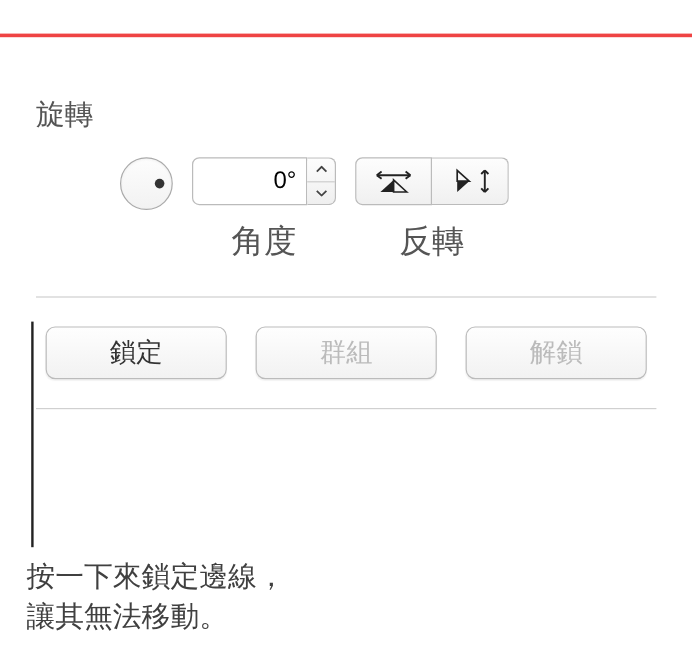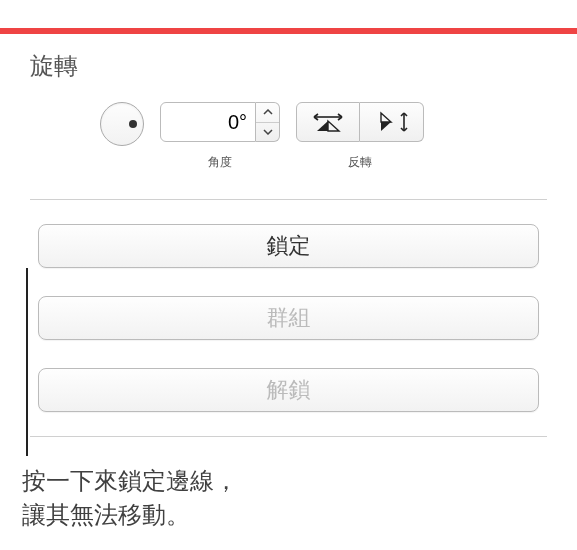--- a/index.html
+++ b/index.html
@@ -9,22 +9,22 @@
     }
     body {
       font-family: -apple-system, BlinkMacSystemFont, "Helvetica Neue", sans-serif;
       background: #ffffff;
       width: 577px;
       height: 550px;
       position: relative;
       color: #333;
     }
     .panel {
-      padding: 4px 30px 20px 30px;
-      border-top: 6px solid #ef4444;
+      padding: 36px 30px 20px 30px;
+      border-top: 3px solid #ef4444;
       margin-top: 28px;
     }
     .section-title {
       font-size: 24px;
       font-weight: 500;
       color: #555;
       margin-bottom: 20px;
       margin-top: 12px;
     }
     .rotate-row {
@@ -90,21 +90,21 @@
       align-items: center;
       justify-content: center;
       font-size: 10px;
       color: #444;
       cursor: pointer;
     }
     .stepper-btn:first-child {
       border-bottom: 1px solid #ccc;
     }
     .sublabel {
-      font-size: 12px;
+      font-size: 27px;
       color: #555;
       margin-top: 6px;
     }
     .flip-group {
       display: flex;
       gap: 0;
     }
     .flip-btn {
       width: 64px;
       height: 40px;
@@ -122,21 +122,21 @@
       border-radius: 0 6px 6px 0;
       border-left: none;
     }
     .divider {
       border: none;
       border-top: 1px solid #d0d0d0;
       margin: 0;
     }
     .button-grid {
       display: grid;
-      grid-template-columns: 1fr;
+      grid-template-columns: 1fr 1fr 1fr;
       gap: 28px 24px;
       margin: 24px 8px 24px 8px;
     }
     .action-btn {
       height: 44px;
       border: 1px solid #bbb;
       border-radius: 8px;
       background: linear-gradient(#fefefe, #f2f2f2);
       font-size: 22px;
       color: #333;

